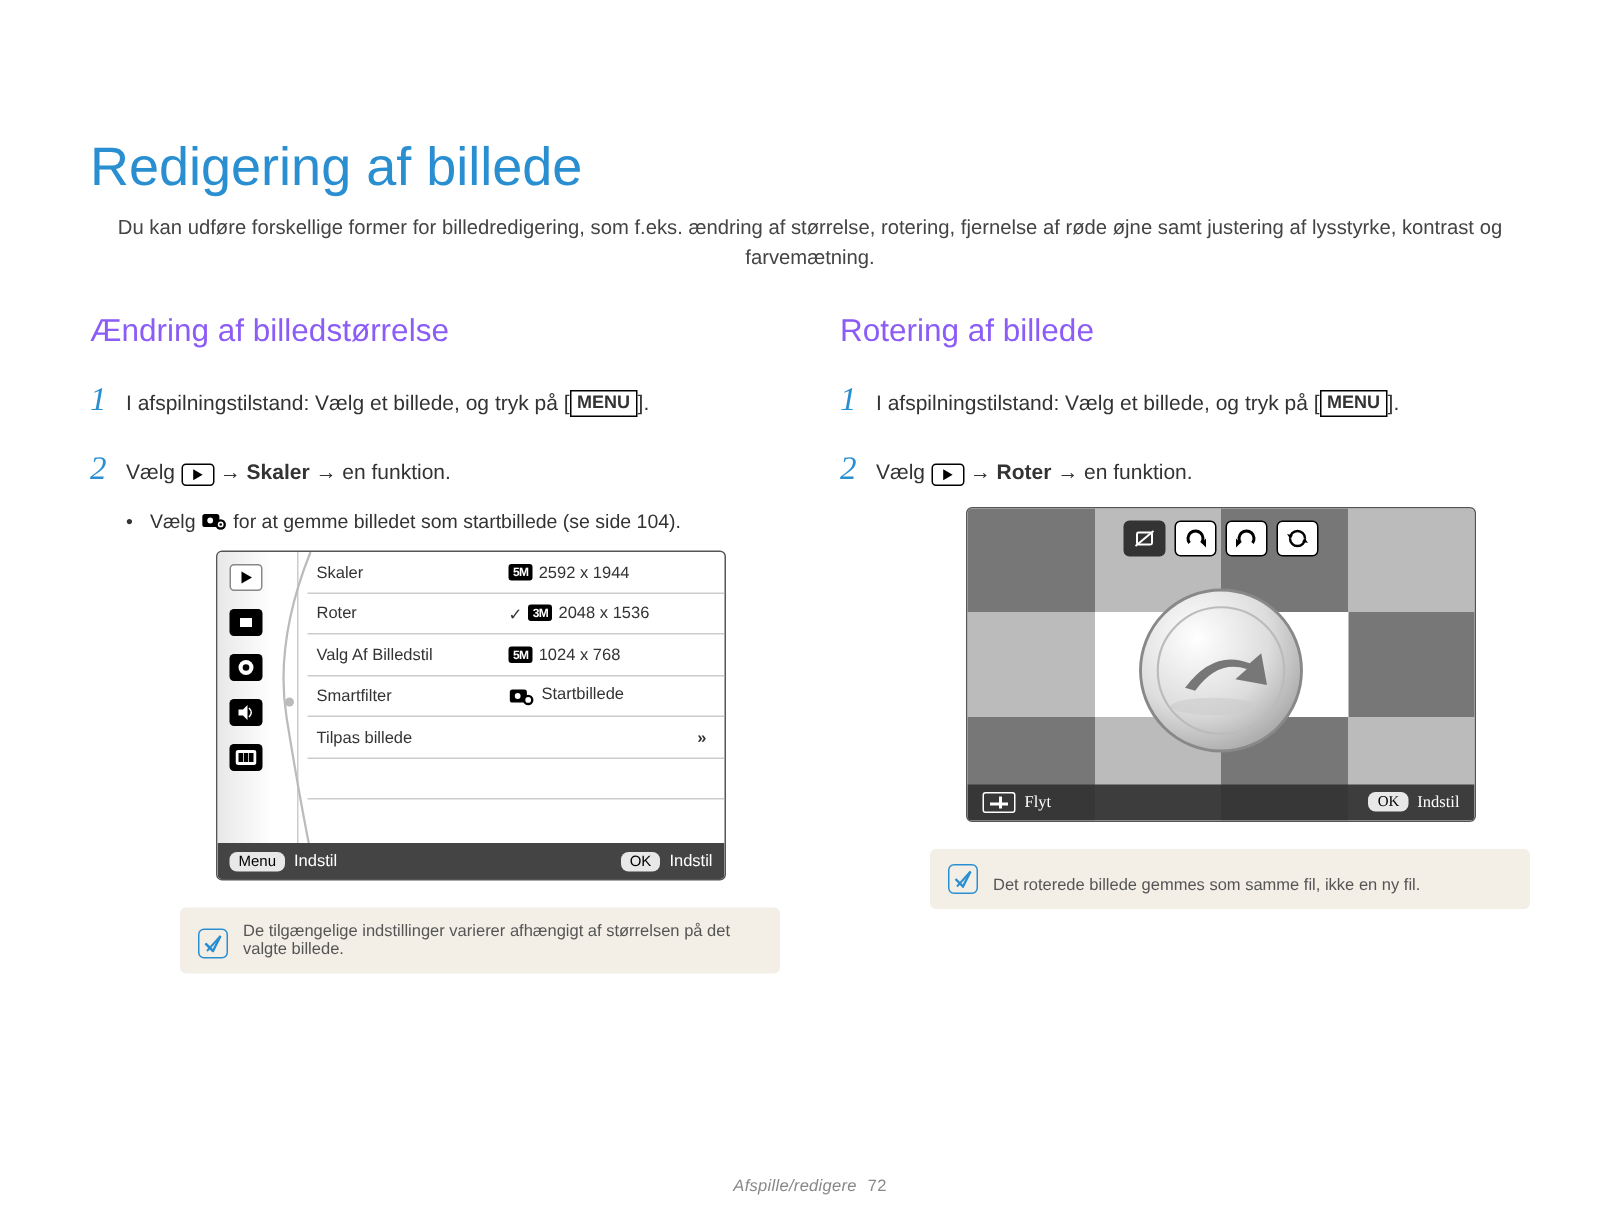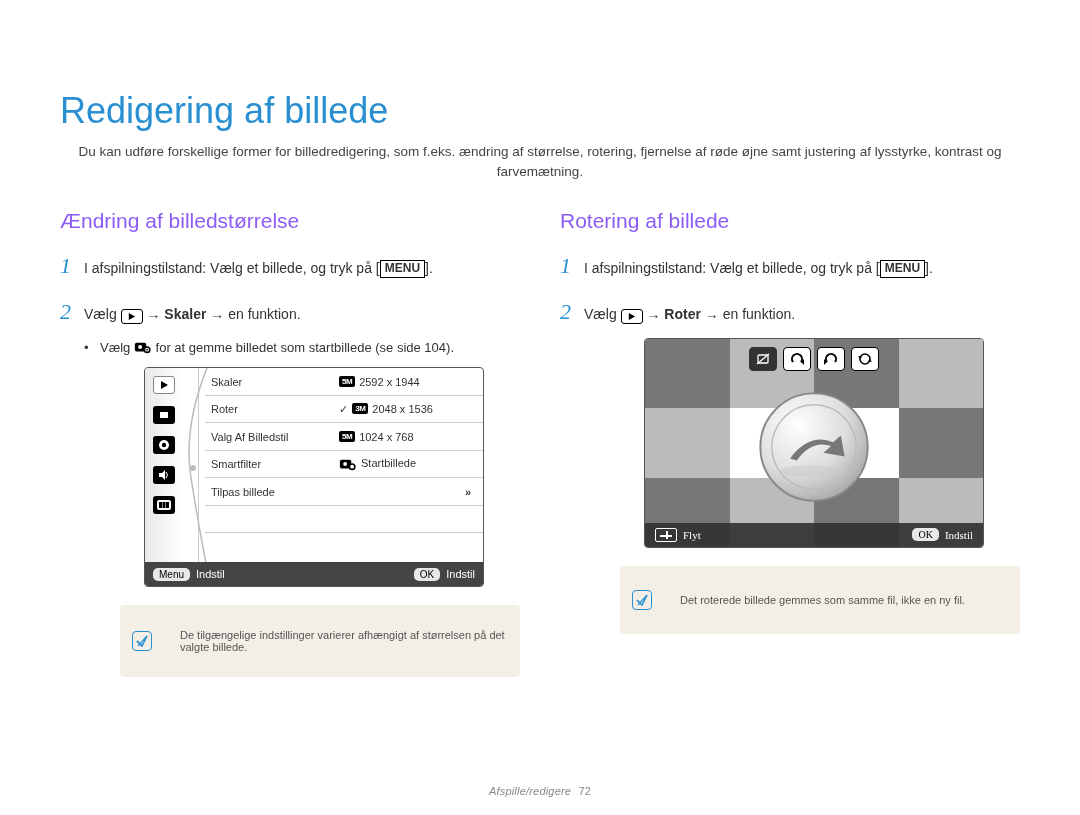--- a/index.html
+++ b/index.html
@@ -205,27 +205,27 @@
   }
   .cam2-footer .pad::before, .cam2-footer .pad::after{
     content:""; position:absolute; background:#fff;
   }
   .cam2-footer .pad::before{ left:4px; right:4px; top:6px; height:2px;}
   .cam2-footer .pad::after{ top:2px; bottom:2px; left:10px; width:2px;}
   .cam2-footer .sp { flex:1; }
 
   
   .note {
-    display:flex; gap:28px;
+    display:flex; gap:10px;
     background:#f3efe6;
     border-radius:4px;
-    padding:24px 12px;
+    padding:10px 12px;
     font-size:11px;
     color:#555;
-    align-items:center;
+    align-items:flex-end;
     margin-left:60px;
     max-width:440px;
   }
   .note .nicon {
     width:20px; height:20px; flex:0 0 20px;
     border:1.5px solid #2a8fd1; border-radius:4px;
     display:flex; align-items:center; justify-content:center;
     color:#2a8fd1;
   }
 

